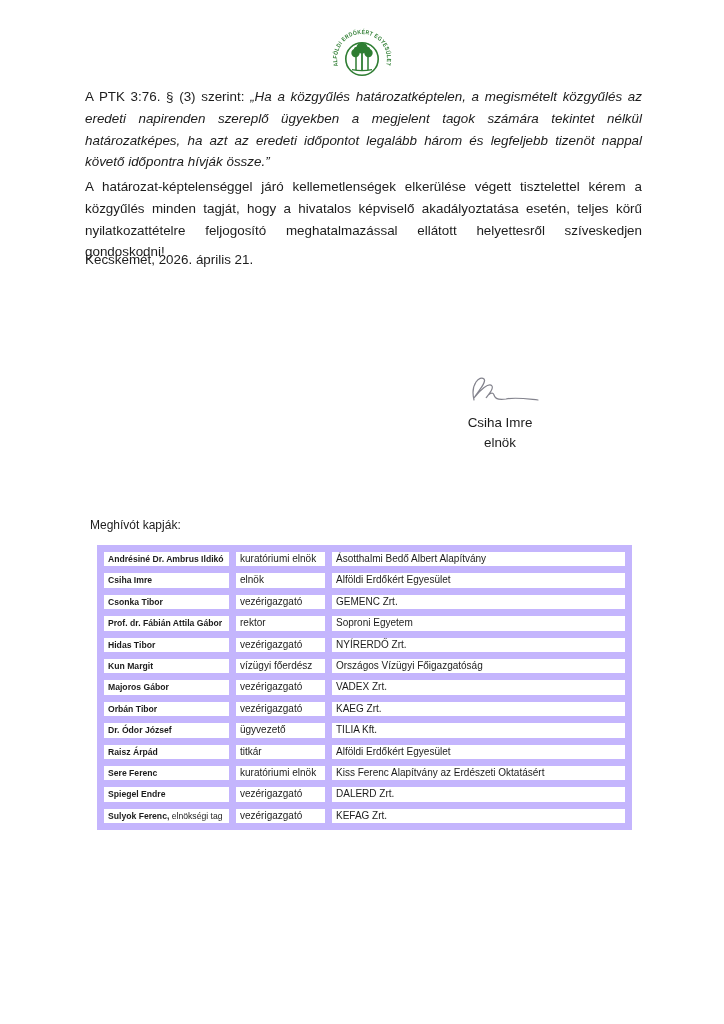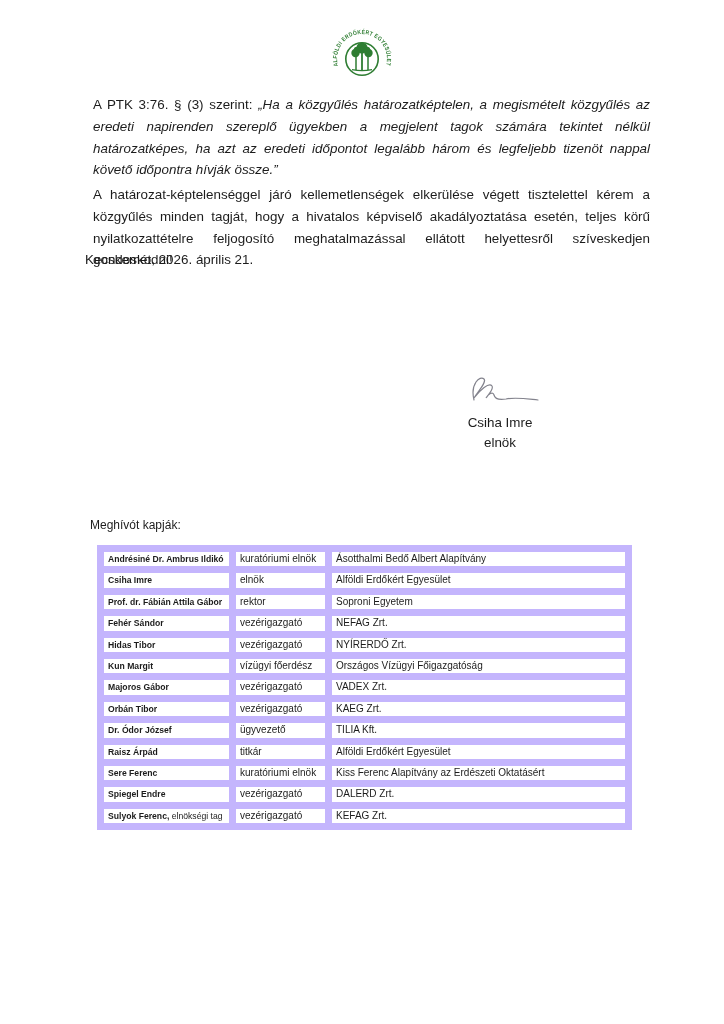--- a/index.html
+++ b/index.html
@@ -11,21 +11,21 @@
     font-family:"Liberation Sans",sans-serif;
     color:#1c1c1c;
     overflow:hidden;
   }
   
   .logo{position:absolute;left:330px;top:21px;width:64px;height:64px;}
   .logo .green-stroke{stroke:var(--logo-green,#2e7d32);}
   .logo .green-fill{fill:var(--logo-green,#2e7d32);}
   .ring-text{font-family:"Liberation Sans",sans-serif;font-weight:bold;letter-spacing:.4px;}
   
-  .para{position:absolute;left:85px;width:557px;margin:8px;font-size:13.4px;line-height:21.8px;text-align:justify;}
+  .para{position:absolute;left:85px;width:557px;margin:0;font-size:13.4px;line-height:21.8px;text-align:justify;}
   .p1{top:86px;}
   .p2{top:176px;}
   .it{font-style:italic;}
   .dateline{position:absolute;left:85px;top:252px;margin:0;font-size:13.4px;}
   
   .sig{position:absolute;left:438px;top:370px;width:124px;text-align:center;}
   .scribble{display:block;margin:0 auto;}
   .sig-name{font-size:13.4px;margin-top:1px;}
   .sig-title{font-size:13.4px;margin-top:5px;}
   
@@ -102,28 +102,28 @@
         <td><span class="name-wrap"><span class="nb">Andrésiné Dr. Ambrus Ildikó</span><span></span></span></td>
         <td>kuratóriumi elnök</td>
         <td>Ásotthalmi Bedő Albert Alapítvány</td>
       </tr>
       <tr>
         <td><span class="name-wrap"><span class="nb">Csiha Imre</span><span></span></span></td>
         <td>elnök</td>
         <td>Alföldi Erdőkért Egyesület</td>
       </tr>
       <tr>
+        <td><span class="name-wrap"><span class="nb">Csonka Tibor</span><span></span></span></td>
+        <td>vezérigazgató</td>
+        <td>GEMENC Zrt.</td>
+      </tr>
+      <tr>
         <td><span class="name-wrap"><span class="nb">Prof. dr. Fábián Attila Gábor</span><span></span></span></td>
         <td>rektor</td>
         <td>Soproni Egyetem</td>
-      </tr>
-      <tr>
-        <td><span class="name-wrap"><span class="nb">Fehér Sándor</span><span></span></span></td>
-        <td>vezérigazgató</td>
-        <td>NEFAG Zrt.</td>
       </tr>
       <tr>
         <td><span class="name-wrap"><span class="nb">Hidas Tibor</span><span></span></span></td>
         <td>vezérigazgató</td>
         <td>NYÍRERDŐ Zrt.</td>
       </tr>
       <tr>
         <td><span class="name-wrap"><span class="nb">Kun Margit</span><span></span></span></td>
         <td>vízügyi főerdész</td>
         <td>Országos Vízügyi Főigazgatóság</td>

